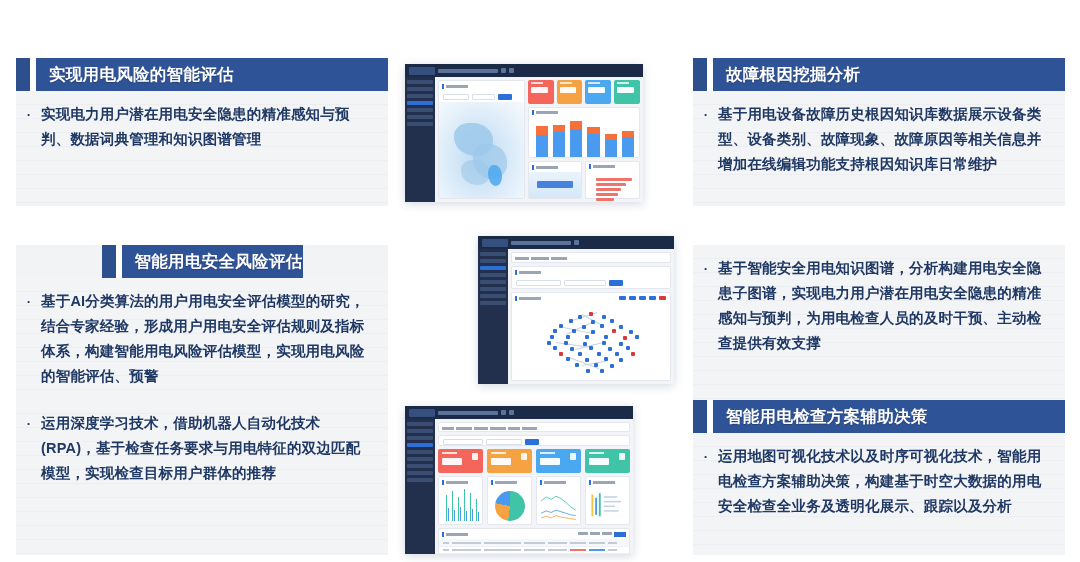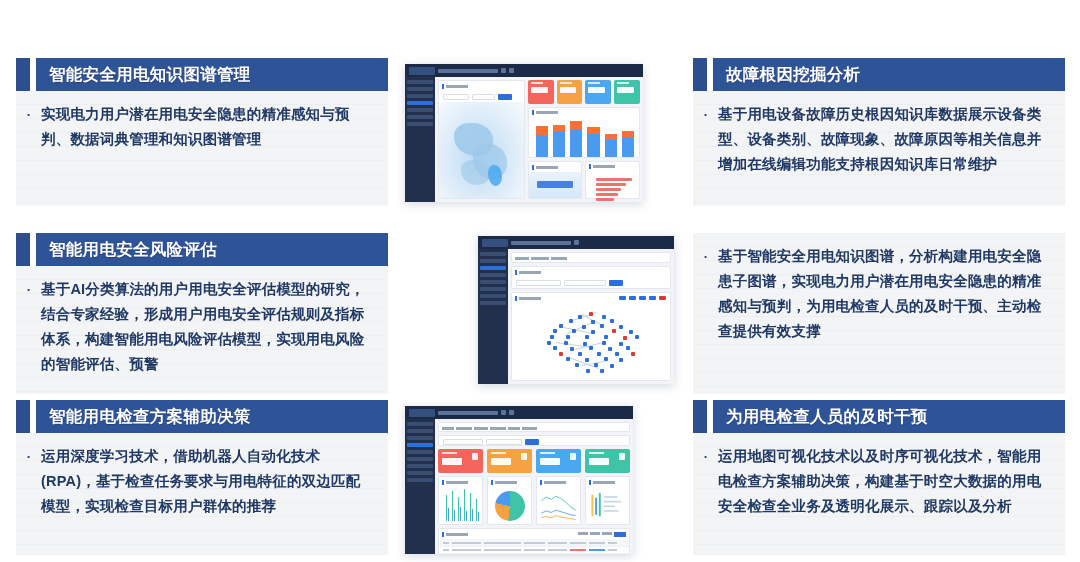--- a/index.html
+++ b/index.html
@@ -67,21 +67,21 @@
     flex: 0 0 auto; width: 10px; text-align: center;
     color: #1F3864; font-size: 13px; line-height: 25px; font-weight: bold;
   }
   .bullet .txt {
     color: #1F3864; font-size: 14.5px; font-weight: bold;
     line-height: 25px; letter-spacing: .2px;
   }
 
   
   .row1 { top: 58px; height: 148px; }
-  .row2 { top: 233px; height: 161px; }
+  .row2 { top: 245px; height: 161px; align-items: center; }
   .row3 { top: 400px; height: 155px; }
 
   
   .shot {
     position: absolute;
     background: #ffffff;
     box-shadow: 0 2px 9px rgba(40,60,100,.20);
     overflow: hidden;
   }
   .shot-1 { left: 405px; top: 64px;  width: 238px; height: 138px; }
@@ -173,21 +173,21 @@
 <body>
 
 <div class="page">
 
 
   <div class="card left row1">
     <div class="hdr">
       <span class="accent"></span>
       <span class="gap"></span>
       <span class="bar">
-        <span>智能安全用电知识图谱管理</span>
+        <span>实现用电风险的智能评估</span>
       </span>
     </div>
     <div class="body">
       <div class="bullet">
         <span class="dot">·</span>
         <span class="txt">实现电力用户潜在用电安全隐患的精准感知与预判、数据词典管理和知识图谱管理</span>
       </div>
     </div>
   </div>
 
@@ -201,27 +201,20 @@
     </div>
     <div class="body">
       <div class="bullet">
         <span class="dot">·</span>
         <span class="txt">基于AI分类算法的用户用电安全评估模型的研究，结合专家经验，形成用户用电安全评估规则及指标体系，构建智能用电风险评估模型，实现用电风险的智能评估、预警</span>
       </div>
     </div>
   </div>
 
   <div class="card left row3">
-    <div class="hdr">
-      <span class="accent"></span>
-      <span class="gap"></span>
-      <span class="bar">
-        <span>智能用电检查方案辅助决策</span>
-      </span>
-    </div>
     <div class="body">
       <div class="bullet">
         <span class="dot">·</span>
         <span class="txt">运用深度学习技术，借助机器人自动化技术(RPA)，基于检查任务要求与用电特征的双边匹配模型，实现检查目标用户群体的推荐</span>
       </div>
     </div>
   </div>
 
   <div class="card right row1">
     <div class="hdr">
@@ -246,21 +239,21 @@
         <span class="txt">基于智能安全用电知识图谱，分析构建用电安全隐患子图谱，实现电力用户潜在用电安全隐患的精准感知与预判，为用电检查人员的及时干预、主动检查提供有效支撑</span>
       </div>
     </div>
   </div>
 
   <div class="card right row3">
     <div class="hdr">
       <span class="accent"></span>
       <span class="gap"></span>
       <span class="bar">
-        <span>为用电检查人员的及时干预</span>
+        <span>智能用电检查方案辅助决策</span>
       </span>
     </div>
     <div class="body">
       <div class="bullet">
         <span class="dot">·</span>
         <span class="txt">运用地图可视化技术以及时序可视化技术，智能用电检查方案辅助决策，构建基于时空大数据的用电安全检查全业务及透明化展示、跟踪以及分析</span>
       </div>
     </div>
   </div>
 

